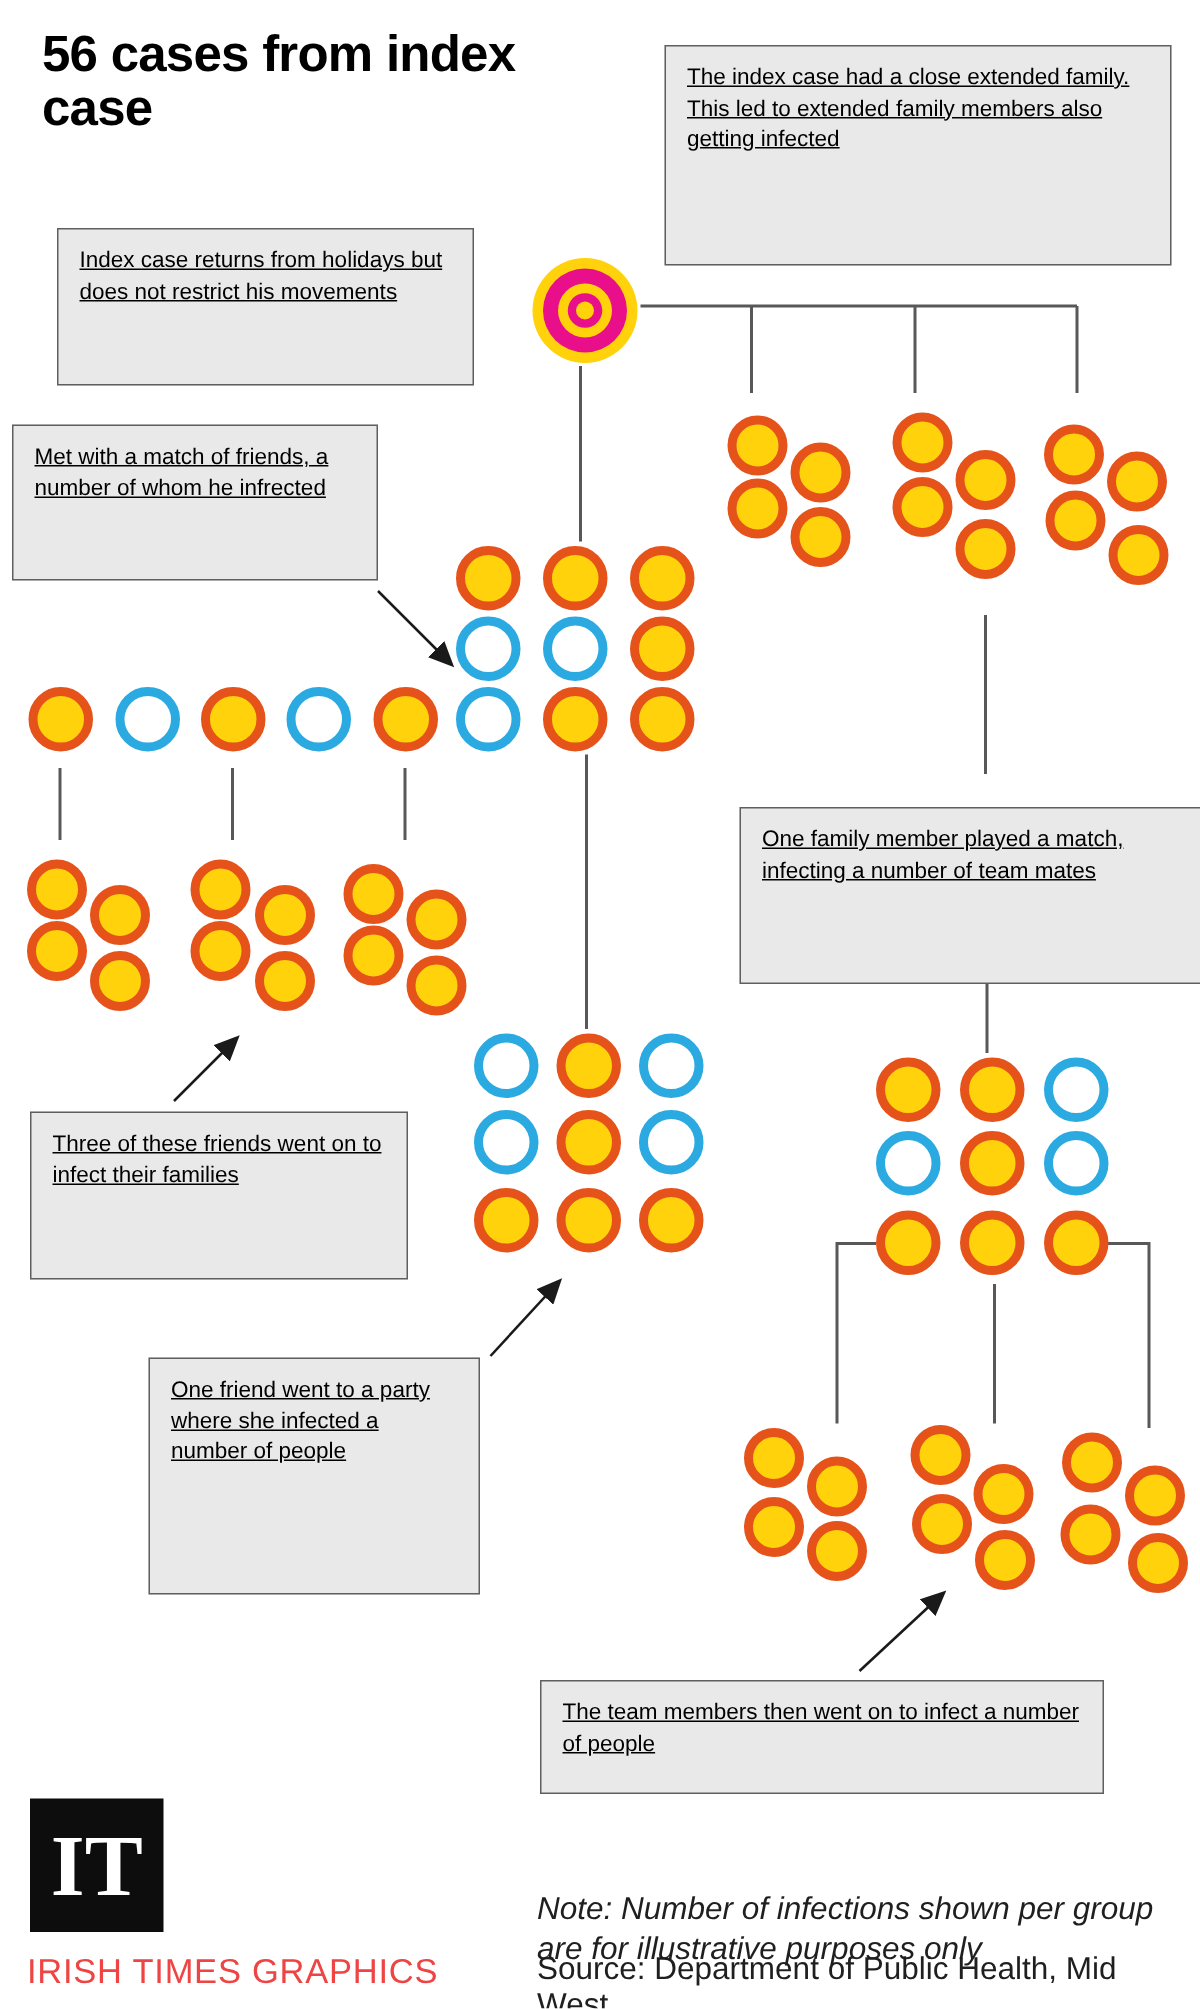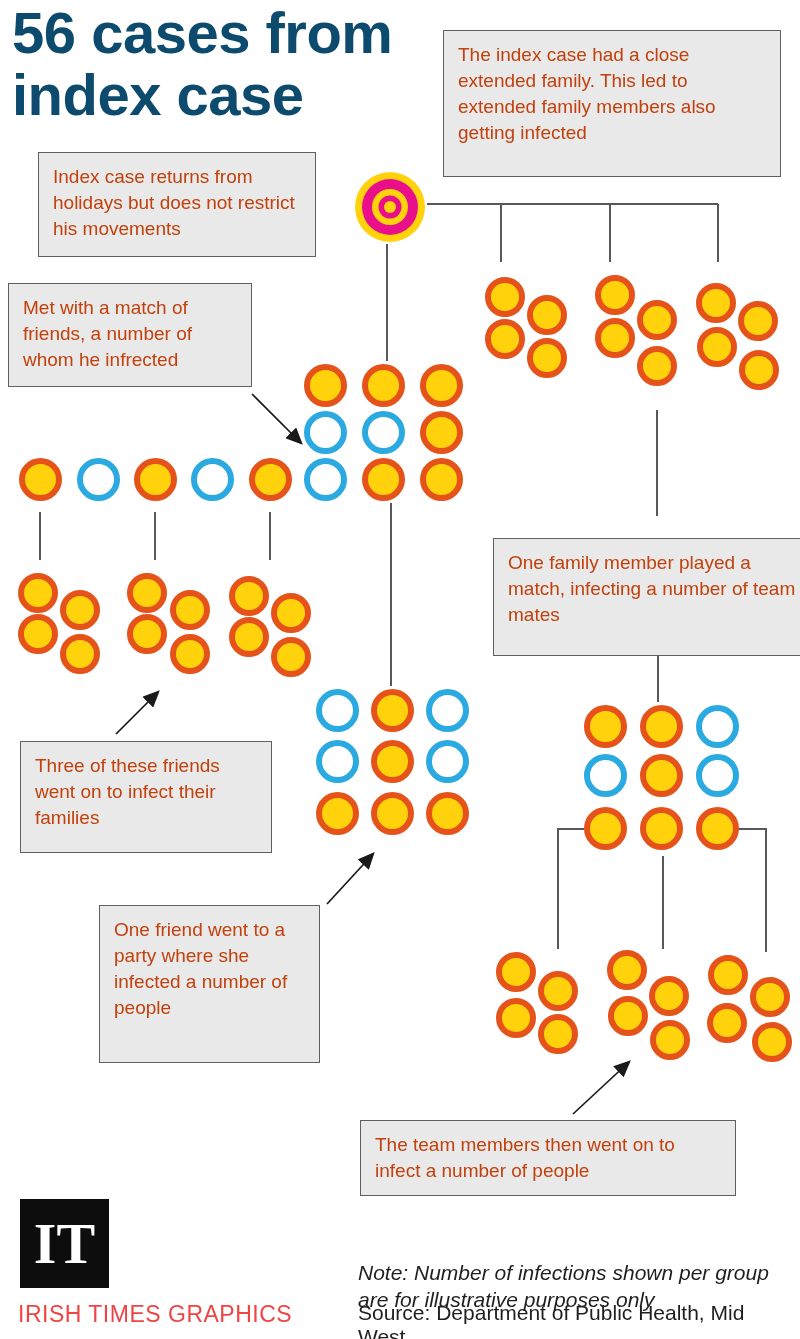--- a/index.html
+++ b/index.html
@@ -1,26 +1,26 @@
 <!DOCTYPE html>
 <html><head>
 <meta charset="utf-8">
 <style>
   html,body{margin:0;padding:0;background:#ffffff;}
   .stage{position:relative;width:800px;height:1339px;background:#ffffff;overflow:hidden;
          font-family:"Liberation Sans", sans-serif;}
-  .title{position:absolute;left:12px;top:2px;width:390px;margin:0;
-         font-size:58px;line-height:1.07;font-weight:bold;color:#0c4a6e;letter-spacing:-0.5px;}
+  .title{position:absolute;left:12px;top:2px;width:390px;margin:16px;
+         font-size:34px;line-height:1.07;font-weight:bold;color:#000000;letter-spacing:-0.5px;}
   #connector-svg{position:absolute;left:0;top:0;}
   #diagram-layer{position:absolute;left:0;top:0;width:800px;height:1339px;}
   .dot{position:absolute;width:43px;height:43px;border-radius:50%;box-sizing:border-box;border:6px solid #e5531b;background:#ffd20b;}
   .dot.small{width:40px;height:40px;}
   .dot.uninfected{border-color:#2ba9e1;background:#ffffff;}
   .note-box{position:absolute;box-sizing:border-box;background:#e9e9e9;border:1.5px solid #5f5f5f;
-            color:#c2410c;font-size:19px;line-height:1.37;padding:11px 14px;}
+            color:#000000;font-size:15px;line-height:1.37;padding:11px 14px;text-decoration:underline;}
   .credit-note{position:absolute;font-style:italic;color:#1f1f1f;font-size:21px;line-height:1.3;margin-top:31px;}
   .source-line{position:absolute;color:#1f1f1f;font-size:21px;}
   .logo-box{position:absolute;left:20px;top:1199px;width:89px;height:89px;background:#0d0d0d;
             color:#ffffff;display:flex;align-items:center;justify-content:center;
             font-family:"Liberation Serif", serif;font-weight:bold;font-size:58px;}
   .credit{position:absolute;left:18px;top:1301px;font-size:23px;color:#ef4444;letter-spacing:0.5px;}
 </style>
 </head>
 <body>
 

